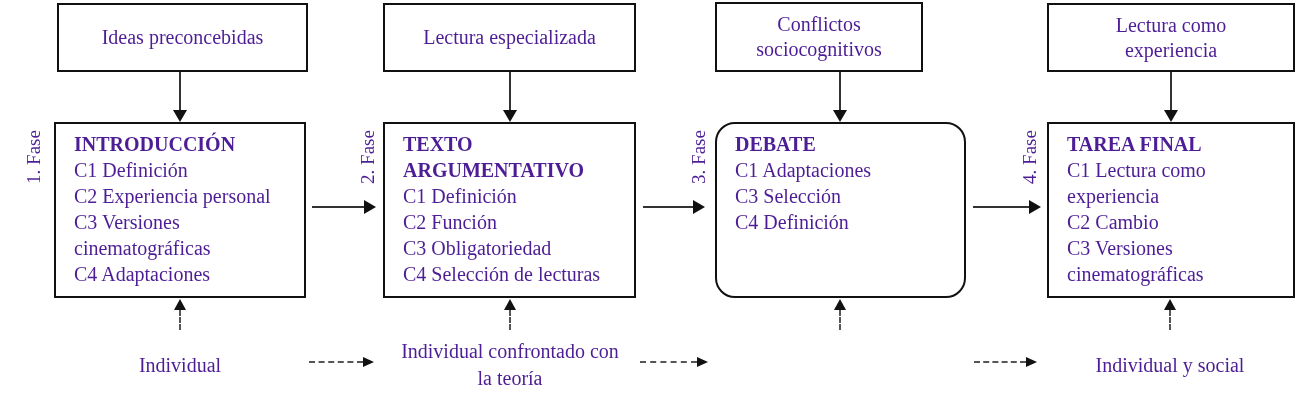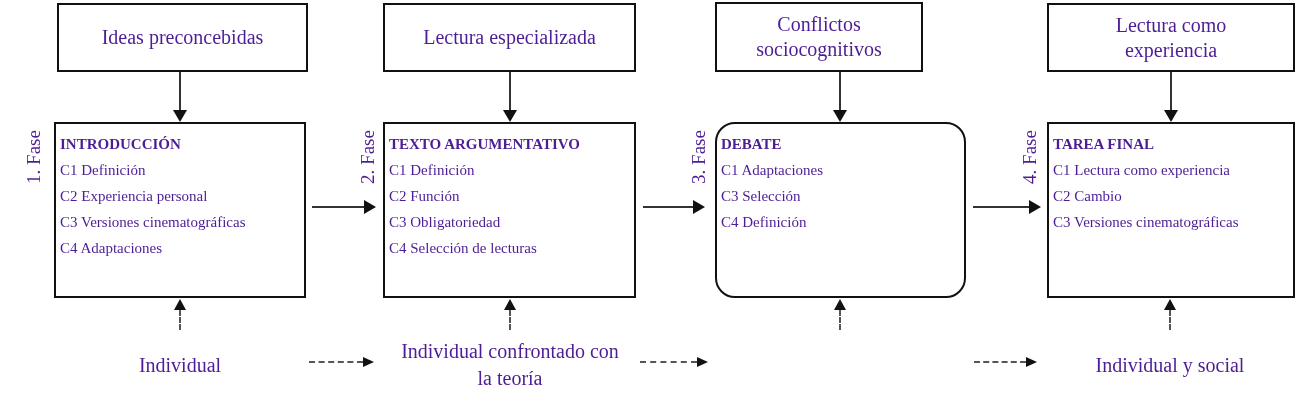--- a/index.html
+++ b/index.html
@@ -17,22 +17,22 @@
     border:2px solid #111;
     background:#fff;
     box-sizing:border-box;
   }
   .top-box{
     display:flex;align-items:center;justify-content:center;
     text-align:center;font-size:20px;line-height:25px;
   }
   .top-box span{display:inline-block;}
   .main-box{
-    font-size:15px;line-height:26px;
-    padding:7px 6px 0 4px;
+    font-size:20px;line-height:26px;
+    padding:7px 6px 0 18px;
   }
   .main-box .title{font-weight:bold;}
   
   .tb1{left:57px;top:3px;width:251px;height:69px;}
   .tb2{left:383px;top:3px;width:253px;height:69px;}
   .tb3{left:715px;top:2px;width:208px;height:70px;}
   .tb4{left:1047px;top:3px;width:248px;height:69px;}
   .tb3 span{max-width:190px;}
   .tb4 span{max-width:180px;}
   

